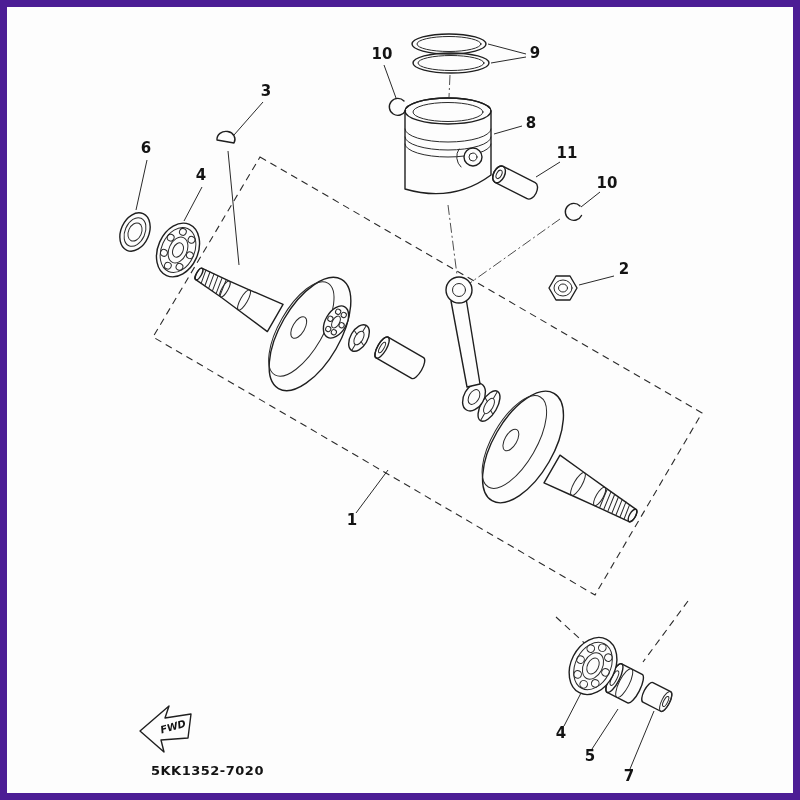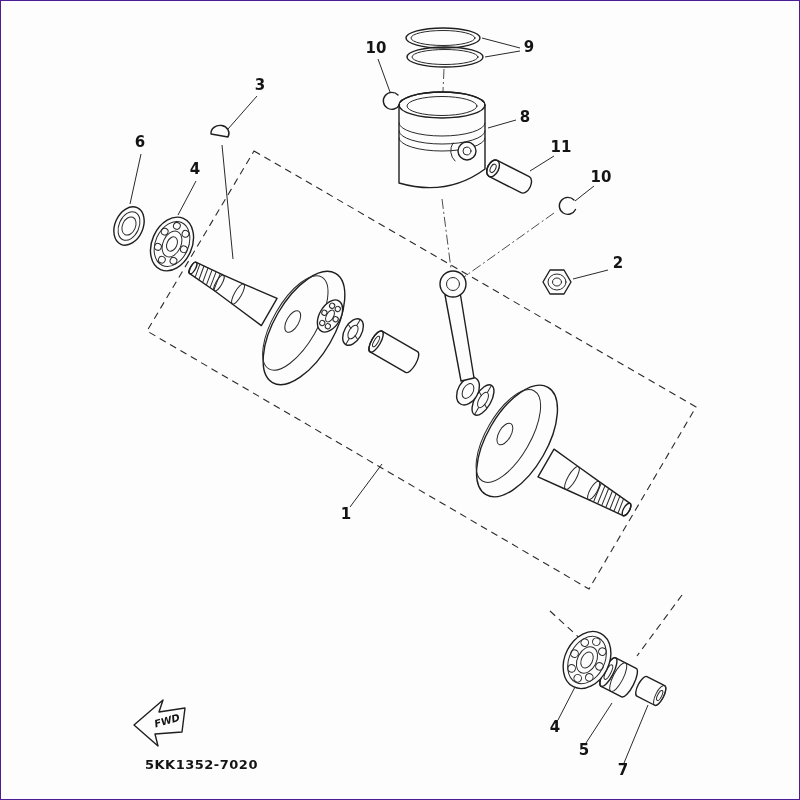--- a/index.html
+++ b/index.html
@@ -1,20 +1,20 @@
 <!DOCTYPE html>
 <html><head>
 <meta charset="utf-8">
 <style>
   html,body{margin:0;padding:0;background:#ffffff;}
   .page{
     position:relative;
     width:800px;height:800px;
     background:#fdfdfd;
-    border:1px solid #4c1d95;
+    border:7px solid #4c1d95;
     box-sizing:border-box;
     font-family:"DejaVu Sans", sans-serif;
     overflow:hidden;
   }
   svg{display:block;}
   .ink{stroke:#1f1f1f;fill:none;stroke-width:1.4;stroke-linecap:round;stroke-linejoin:round;}
   .ink-thin{stroke:#2a2a2a;fill:none;stroke-width:1;stroke-linecap:round;}
   .fill-white{fill:#fdfdfd;}
   .leader{stroke:#2a2a2a;stroke-width:1;fill:none;}
   .dashed-box{stroke:#2a2a2a;stroke-width:1.1;fill:none;stroke-dasharray:7 5;}

